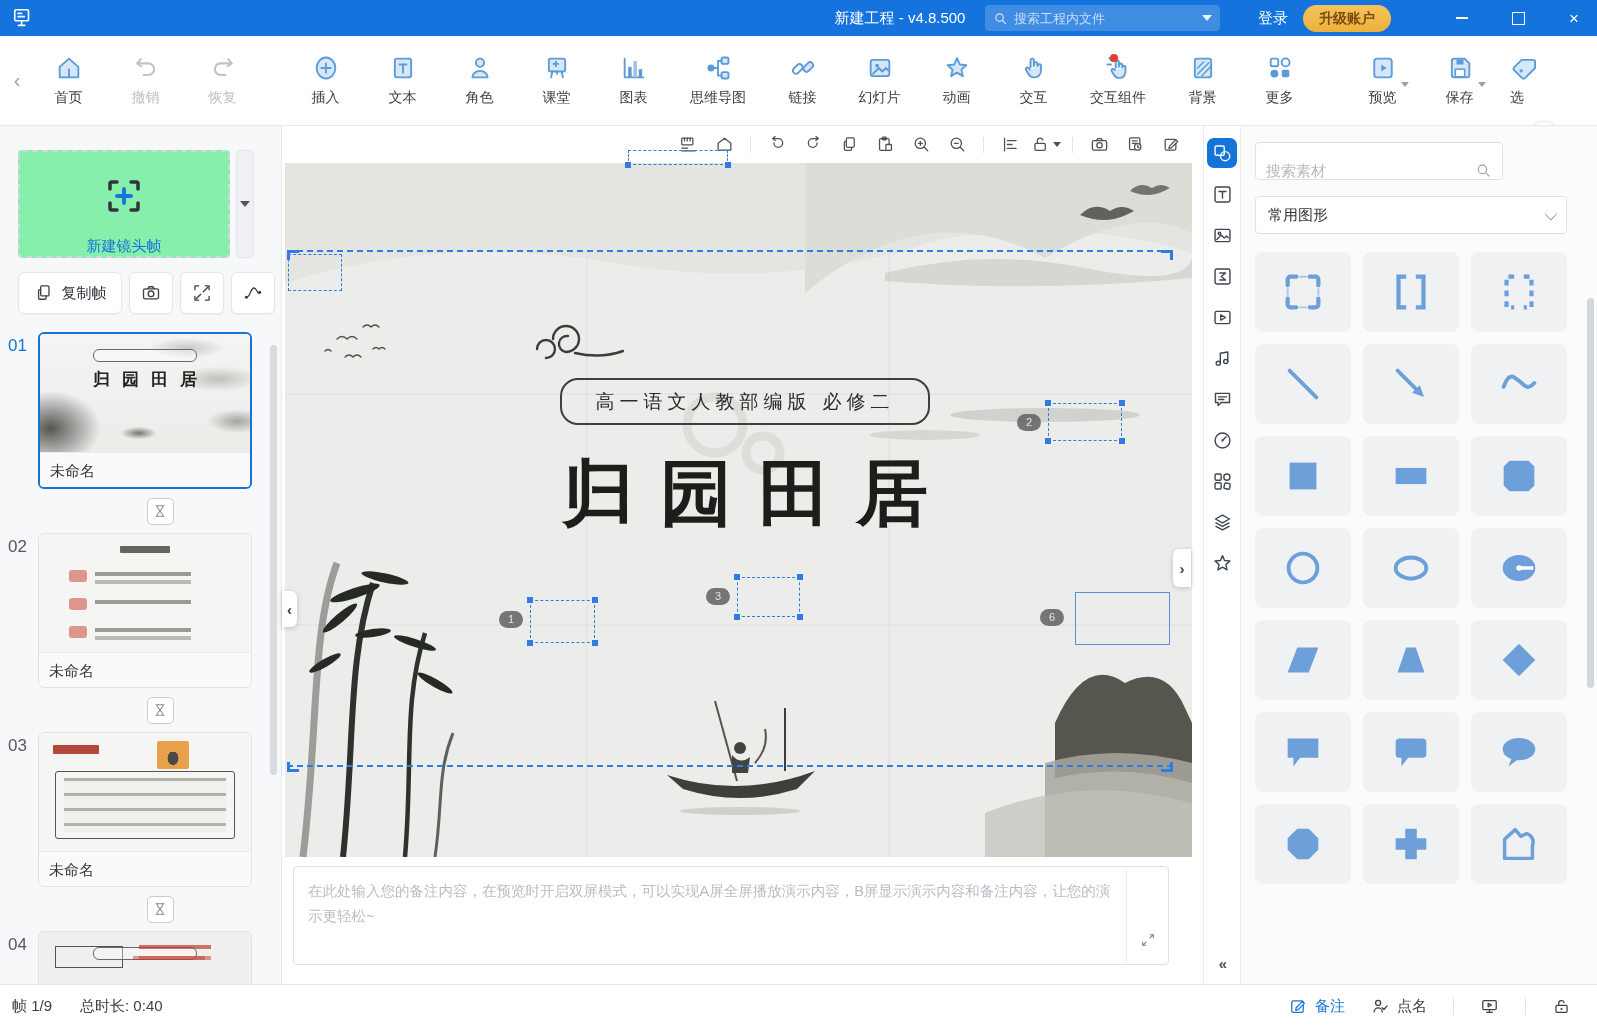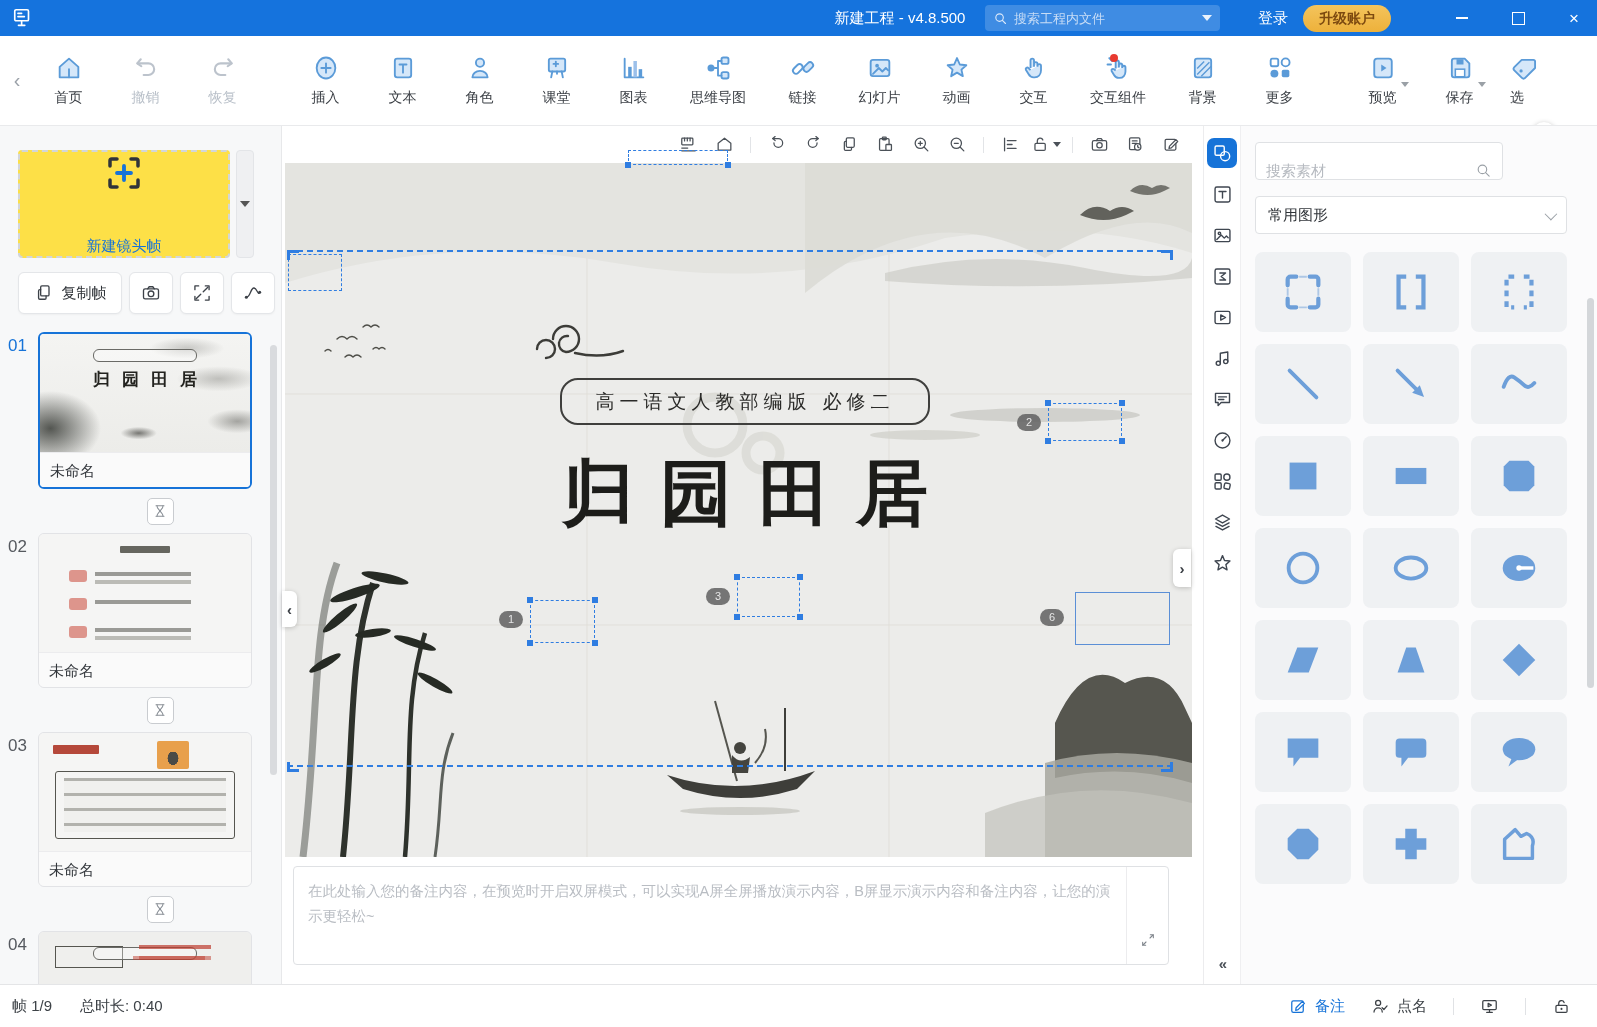--- a/index.html
+++ b/index.html
@@ -40,21 +40,21 @@
 .tb-item.clipped{width:46px;overflow:hidden;align-items:flex-start;padding-left:10px}
 .tb-item.clipped .tb-ic,.tb-item.clipped .tb-label{margin-left:2px}
 .tb-flyout{position:absolute;left:1532px;top:86px;width:24px;height:24px;border-radius:50%;background:#fff;box-shadow:0 1px 5px rgba(0,0,0,.25);display:flex;align-items:center;justify-content:center;color:#555;font-size:14px;font-weight:bold}
 
 
 .main{flex:1;display:flex;min-height:0}
 
 
 .left-panel{width:282px;background:#f7f8f9;border-right:1px solid #e7e8ea;position:relative;overflow:hidden;flex:none}
 .newframe-row{position:absolute;left:18px;top:24px;display:flex;gap:6px}
-.newframe{width:212px;height:108px;border:2px dashed #d2d6da;border-radius:4px;background:#fde047;display:flex;flex-direction:column;align-items:center;justify-content:space-between;gap:20px}
+.newframe{width:212px;height:108px;border:2px dashed #d2d6da;border-radius:4px;background:#86efac;display:flex;flex-direction:column;align-items:center;justify-content:flex-end;gap:20px}
 .nf-ic{width:42px;height:42px;color:#30343a}
 .nf-label{color:#1673d8;font-size:15px}
 .nf-dd{width:18px;height:108px;background:#eff0f2;border-radius:4px;border:1px solid #e3e5e8;display:flex;align-items:center;justify-content:center}
 .nf-dd::before{content:"";width:0;height:0;border-left:5px solid transparent;border-right:5px solid transparent;border-top:6px solid #555}
 .frame-btns{position:absolute;left:18px;top:146px;display:flex;gap:7px}
 .fbtn{height:42px;background:#fff;border:1px solid #e4e6e9;border-radius:6px;display:flex;align-items:center;justify-content:center;gap:8px;font-size:15px;color:#2f3338;box-shadow:0 1px 2px rgba(0,0,0,.04)}
 .fbtn .ic{width:20px;height:20px;color:#3c4148}
 .fbtn.txt{width:104px;padding:0 6px}
 .fbtn.sq{width:44px}
 .slide-list{position:absolute;left:0;top:206px;width:282px}

